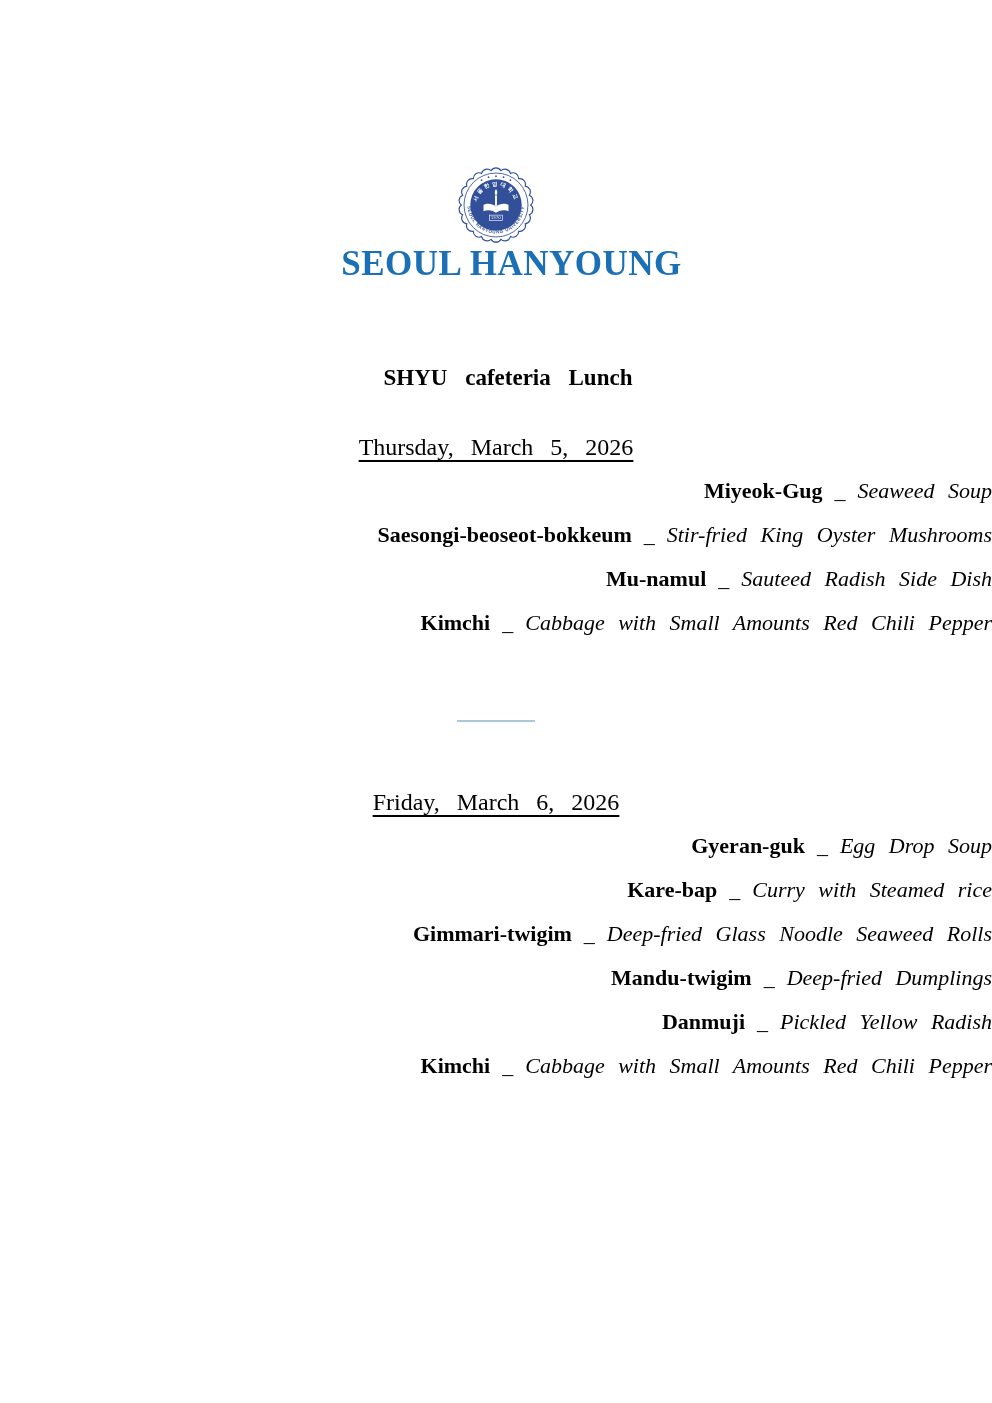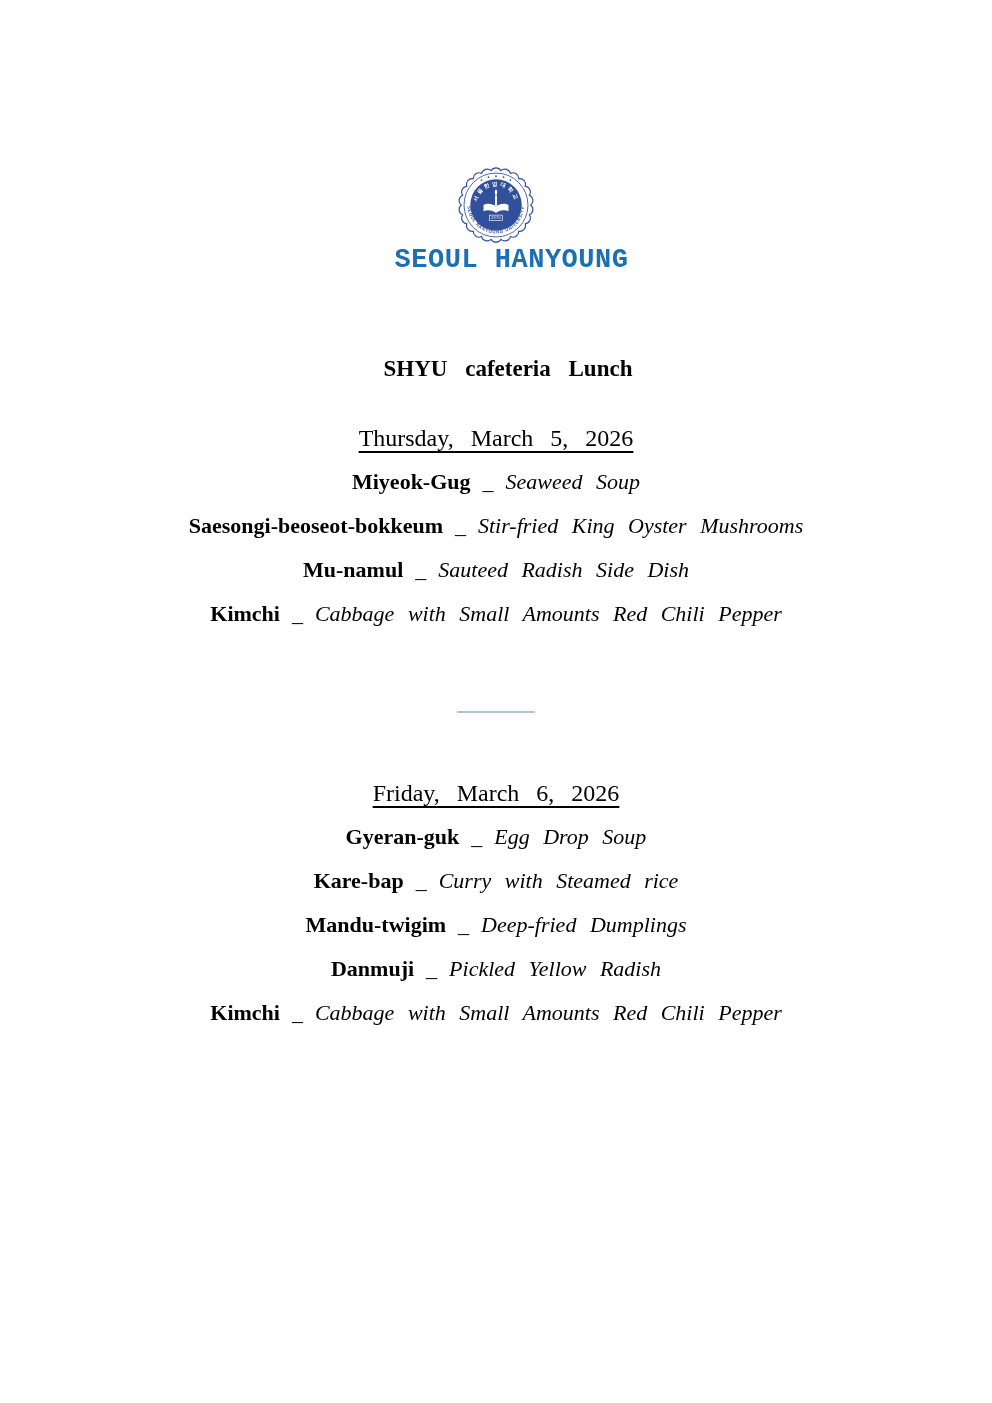--- a/index.html
+++ b/index.html
@@ -25,43 +25,43 @@
   .seal-scallop{fill:#ffffff;stroke:var(--seal-color);stroke-width:1.5;}
   .seal-ring-outer{fill:#ffffff;stroke:var(--seal-color);stroke-width:1.1;}
   .seal-disc{fill:var(--seal-color);}
   .seal-ring-text{fill:var(--seal-color);font-family:"Liberation Sans", sans-serif;font-weight:700;font-size:5.6px;letter-spacing:0.9px;}
   .seal-korean-text{fill:#ffffff;font-family:"Liberation Sans", sans-serif;font-weight:700;font-size:7px;letter-spacing:3px;}
   .seal-dot{fill:var(--seal-color);}
   .seal-emblem{fill:#ffffff;}
   .seal-year-box{fill:none;stroke:#ffffff;stroke-width:0.8;}
   .seal-year{fill:#ffffff;font-family:"Liberation Sans", sans-serif;font-size:4.8px;letter-spacing:0.5px;text-anchor:middle;}
   .wordmark-primary{
-    font-family:Liberation Mono, monospace;font-weight:700;
-    font-size:27px;line-height:1.05;letter-spacing:0.5px;
+    font-family:Liberation Serif, serif;font-weight:700;
+    font-size:35px;line-height:1.05;letter-spacing:0.5px;
     color:var(--wordmark-color);
     padding-left:31px;
   }
   .wordmark-secondary{
     font-family:"Liberation Sans", sans-serif;font-weight:700;
     font-size:12.5px;letter-spacing:8px;margin-top:2px;
     color:var(--wordmark-color);
   }
   
   .doc-title{
     margin:82px 0 0;font-size:23px;font-weight:700;word-spacing:12px;padding-left:24px;
   }
   .menu-days{margin:0;}
   .day{margin:0;}
   .day:first-child{margin-top:43px;}
   .day:last-child{margin-top:67px;}
   .day-heading{
     margin:0 0 8px;font-size:24px;font-weight:400;word-spacing:11px;
     text-decoration:underline;text-underline-offset:5px;text-decoration-thickness:1.5px;
   }
-  .menu-item{margin:0;font-size:22px;line-height:44px;word-spacing:8px;}
+  .menu-item{margin:0;font-size:22px;line-height:44px;word-spacing:8px;text-align:right;}
   .dish{font-weight:700;}
   .sep{margin:0 12px;font-weight:400;}
   .desc{font-style:italic;}
   .divider{width:78px;height:2px;background:var(--divider-color);margin:75px auto 0;}
 </style>
 </head>
 <body>
 
 <div class="page">
 
@@ -117,20 +117,21 @@
 
   <div class="divider"></div>
 
   <section class="day">
     <h2 class="day-heading">Friday, March 6, 2026</h2>
     <div class="day-items">
   <p class="menu-item"><span class="dish">Gyeran-guk</span><span class="sep">_</span><span class="desc">Egg Drop Soup</span></p>
 
   <p class="menu-item"><span class="dish">Kare-bap</span><span class="sep">_</span><span class="desc">Curry with Steamed rice</span></p>
 
+  <p class="menu-item"><span class="dish">Gimmari-twigim</span><span class="sep">_</span><span class="desc">Deep-fried Glass Noodle Seaweed Rolls</span></p>
 
   <p class="menu-item"><span class="dish">Mandu-twigim</span><span class="sep">_</span><span class="desc">Deep-fried Dumplings</span></p>
 
   <p class="menu-item"><span class="dish">Danmuji</span><span class="sep">_</span><span class="desc">Pickled Yellow Radish</span></p>
 
   <p class="menu-item"><span class="dish">Kimchi</span><span class="sep">_</span><span class="desc">Cabbage with Small Amounts Red Chili Pepper</span></p>
 </div>
   </section>
 </div>
 

